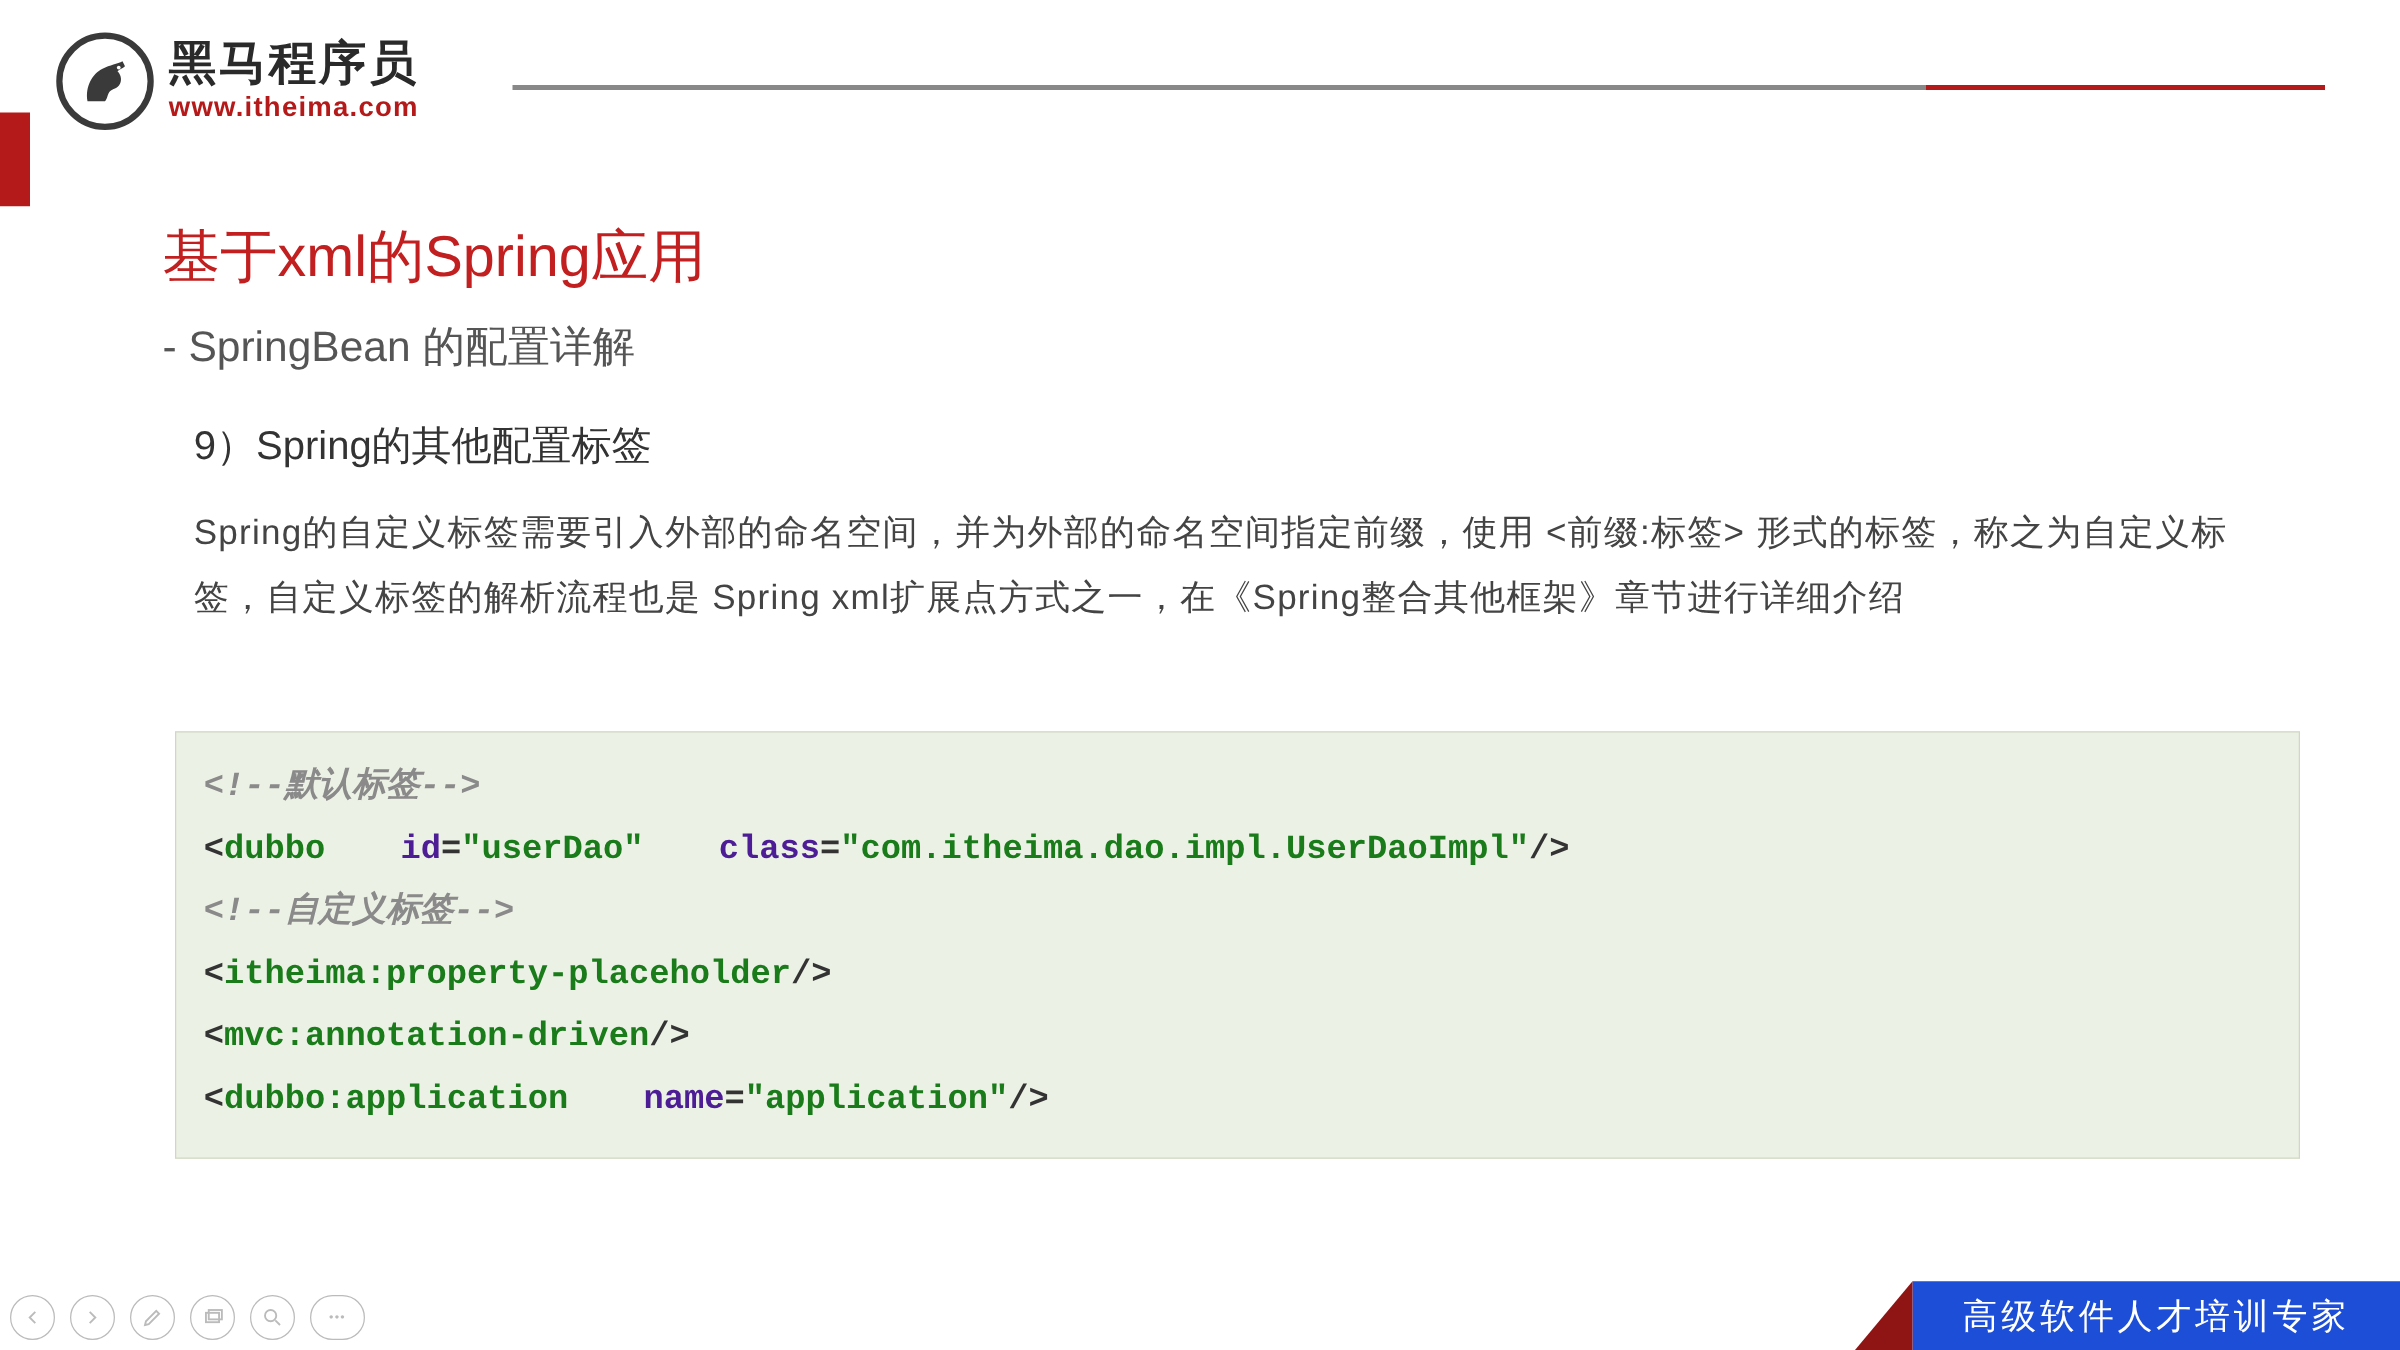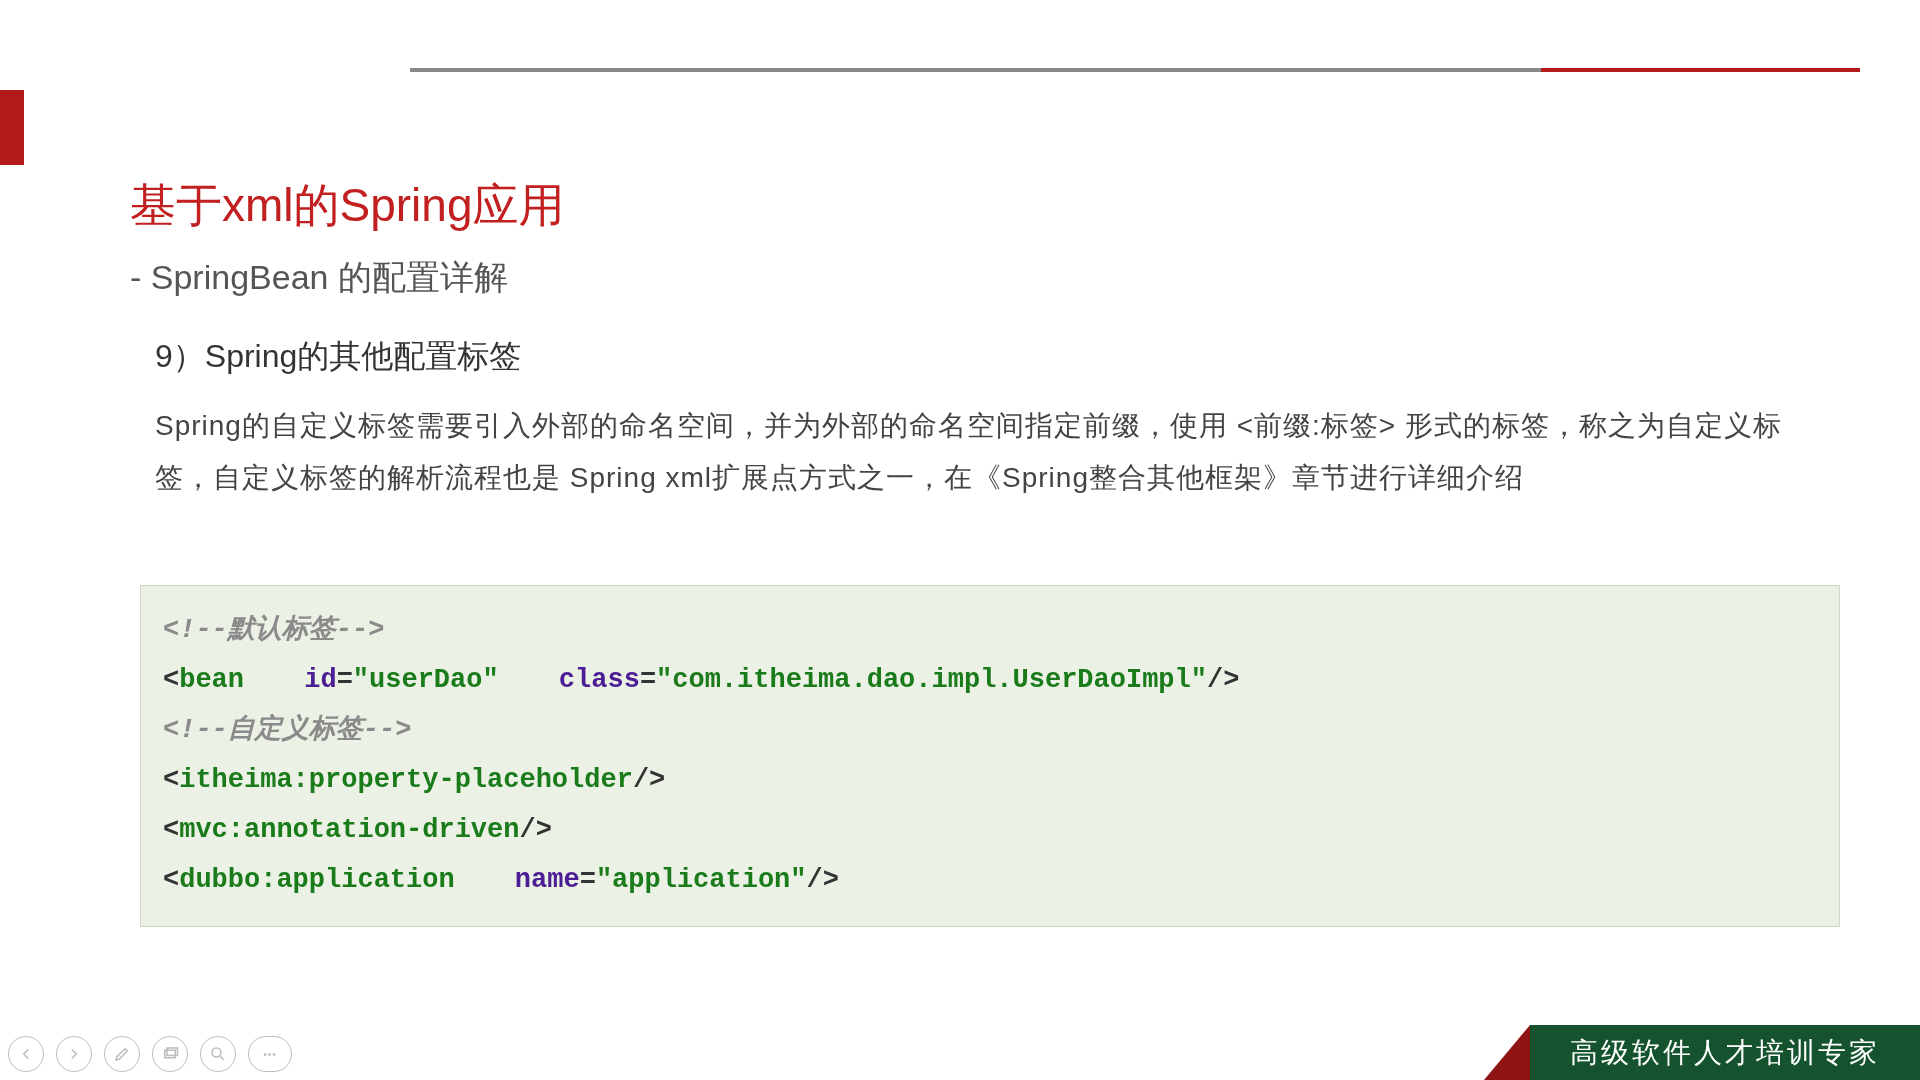--- a/index.html
+++ b/index.html
@@ -120,21 +120,21 @@
     .c-tag { color: #1a7b1a; }
     .c-attr { color: #4c1d95; margin-left: 44px; }
     .c-str { color: #1a7b1a; }
 
     .footer-ribbon {
       position: absolute;
       right: 0;
       bottom: 0;
       width: 390px;
       height: 55px;
-      background: #14532d;
+      background: #1d4ed8;
       display: flex;
       align-items: center;
       justify-content: center;
       text-align: center;
     }
     .footer-ribbon::before {
       content: "";
       position: absolute;
       left: -46px;
       bottom: 0;
@@ -174,33 +174,45 @@
       font-size: 10px;
       letter-spacing: 1px;
     }
   </style>
 </head>
 <body>
 
 <div class="red-bar-left"></div>
 
 <div class="header">
+  <div class="logo-block">
+    <div class="logo-circle">
+      <svg class="horse" viewBox="0 0 48 48">
+        <path d="M10 40 C8 28 14 18 22 14 C28 11 34 10 38 8 L40 12 C38 14 36 14 34 16 C36 18 38 22 36 26 C34 30 30 30 28 32 C26 34 26 38 24 40 Z" fill="#3a3a3a"></path>
+        <circle cx="35" cy="13" r="1.5" fill="#fff"></circle>
+      </svg>
+    </div>
+    <div class="logo-text">
+      <div class="logo-cn">黑马程序员</div>
+      <div class="logo-url">www.itheima.com</div>
+    </div>
+  </div>
   <div class="slogan-wrap">
     <div class="slogan-line"></div>
   </div>
 </div>
 
 <div class="page-title">基于xml的Spring应用</div>
 <div class="subtitle">- SpringBean 的配置详解</div>
 <div class="section-head">9）Spring的其他配置标签</div>
 <div class="body-para">Spring的自定义标签需要引入外部的命名空间，并为外部的命名空间指定前缀，使用 &lt;前缀:标签&gt; 形式的标签，称之为自定义标签，自定义标签的解析流程也是 Spring xml扩展点方式之一，在《Spring整合其他框架》章节进行详细介绍</div>
 
 <div class="code-block">
   <div class="c-comment">&lt;!--默认标签--&gt;</div>
-  <div><span class="c-punct">&lt;</span><span class="c-tag">bean</span> <span class="c-attr">id</span><span class="c-punct">=</span><span class="c-str">"userDao"</span> <span class="c-attr">class</span><span class="c-punct">=</span><span class="c-str">"com.itheima.dao.impl.UserDaoImpl"</span><span class="c-punct">/&gt;</span></div>
+  <div><span class="c-punct">&lt;</span><span class="c-tag">dubbo</span> <span class="c-attr">id</span><span class="c-punct">=</span><span class="c-str">"userDao"</span> <span class="c-attr">class</span><span class="c-punct">=</span><span class="c-str">"com.itheima.dao.impl.UserDaoImpl"</span><span class="c-punct">/&gt;</span></div>
   <div class="c-comment">&lt;!--自定义标签--&gt;</div>
   <div><span class="c-punct">&lt;</span><span class="c-tag">itheima:property-placeholder</span><span class="c-punct">/&gt;</span></div>
   <div><span class="c-punct">&lt;</span><span class="c-tag">mvc:annotation-driven</span><span class="c-punct">/&gt;</span></div>
   <div><span class="c-punct">&lt;</span><span class="c-tag">dubbo:application</span> <span class="c-attr">name</span><span class="c-punct">=</span><span class="c-str">"application"</span><span class="c-punct">/&gt;</span></div>
 </div>
 
 <div class="footer-ribbon">
   <span class="footer-text">高级软件人才培训专家</span>
 </div>
 

